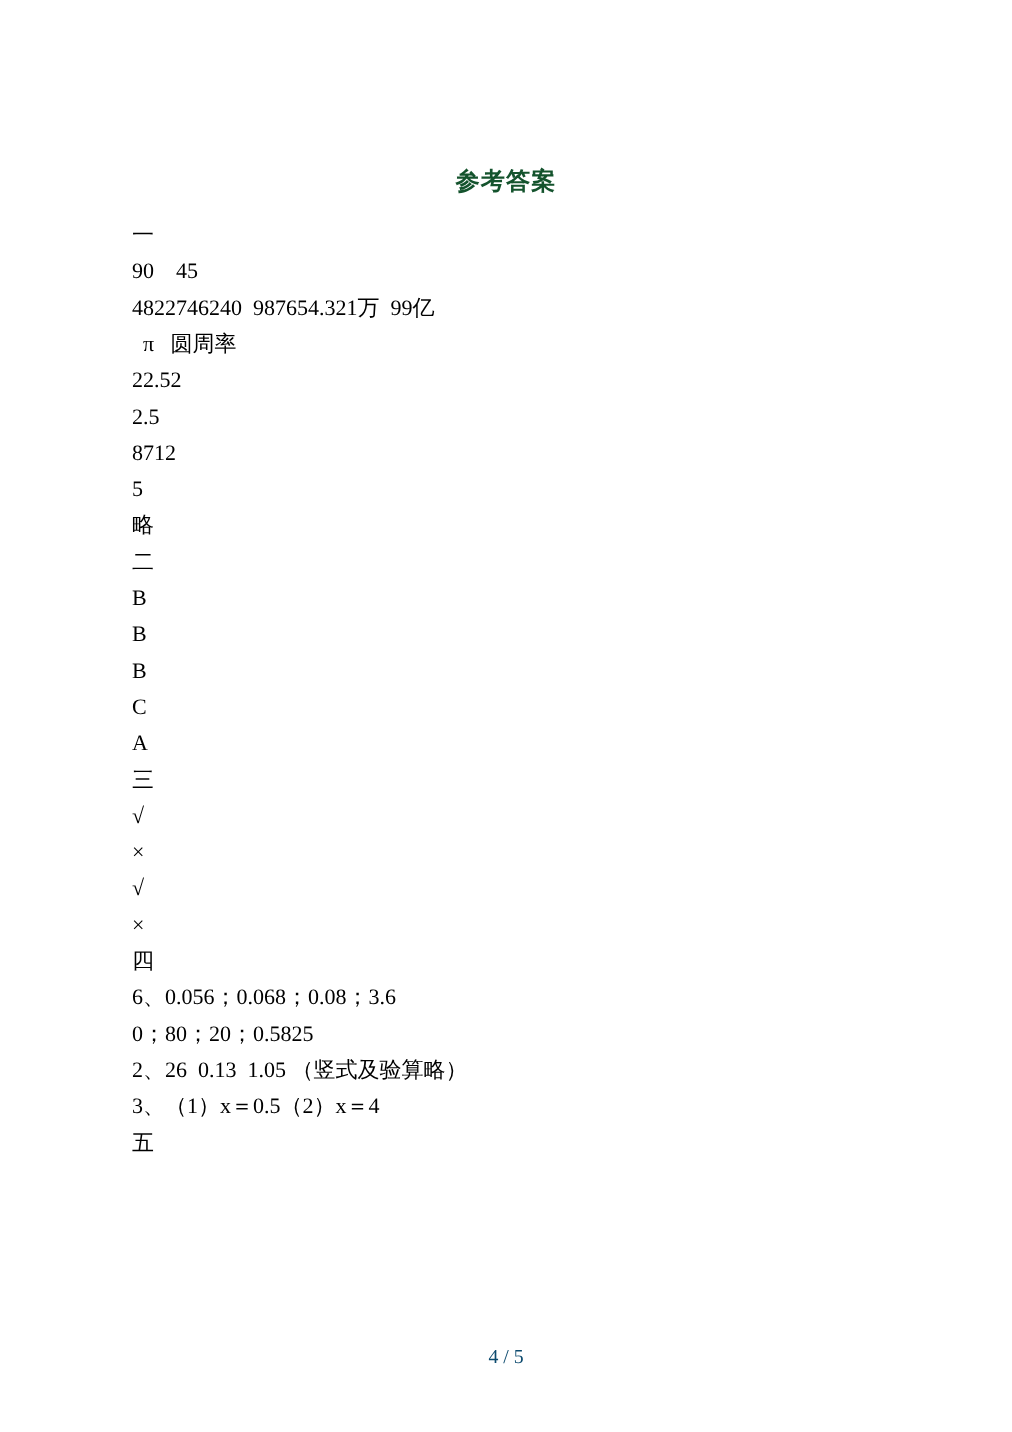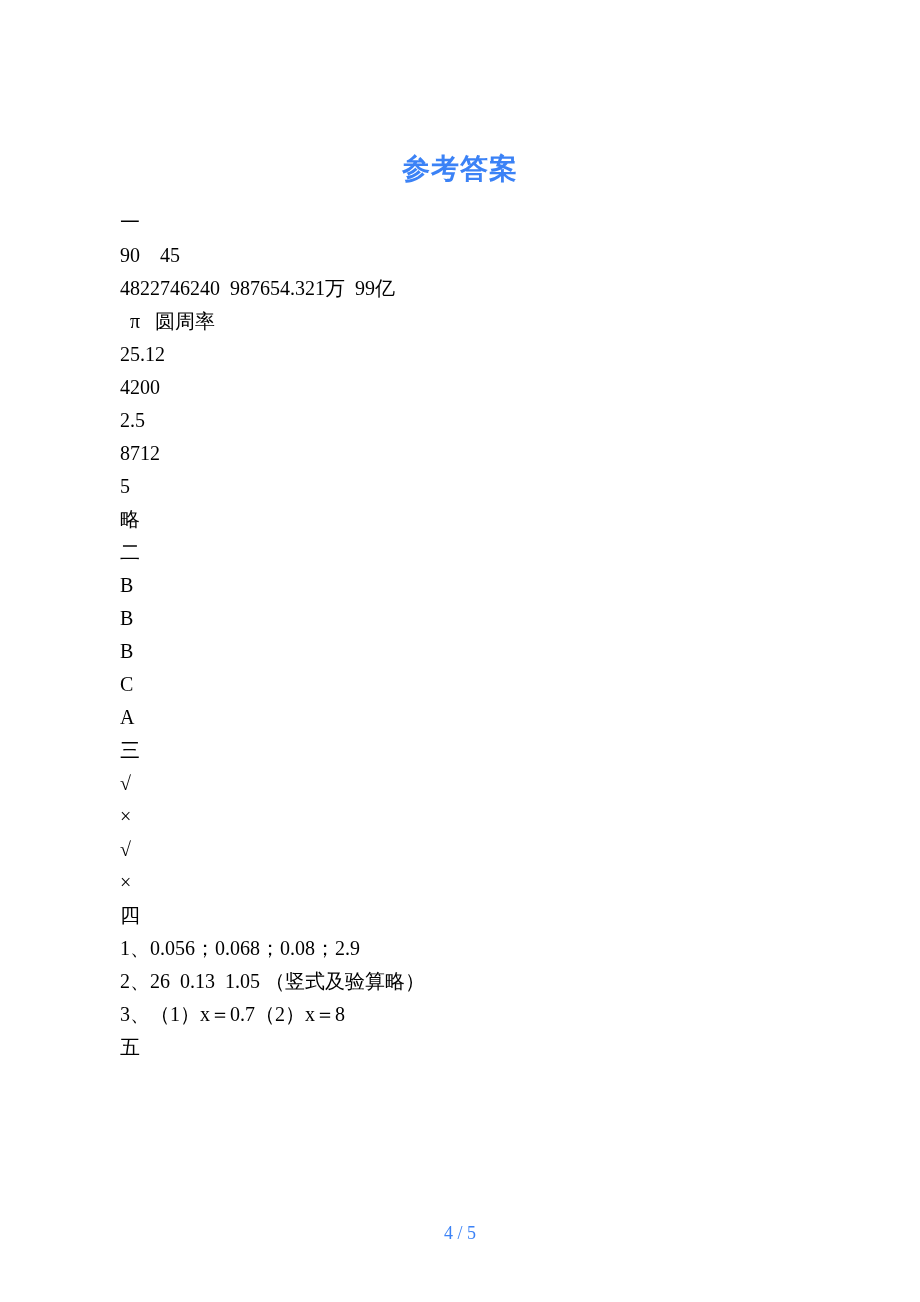--- a/index.html
+++ b/index.html
@@ -11,71 +11,71 @@
     font-family: "SimSun", "宋体", serif;
     font-size: 20px;
     color: #000;
     position: relative;
   }
   .page {
     padding: 150px 120px 0 120px;
   }
   .title {
     text-align: center;
-    color: #3b82f6;
+    color: #14532d;
     font-weight: bold;
-    font-size: 28px;
+    font-size: 22px;
     letter-spacing: 1px;
     margin-bottom: 18px;
   }
   .line {
     line-height: 1.65;
     white-space: pre;
   }
   .footer {
     position: absolute;
     bottom: 58px;
     width: 100%;
     text-align: center;
     font-size: 18px;
-    color: #3b82f6;
+    color: #0c4a6e;
     font-family: "SimSun", serif;
   }
 </style>
 </head>
 <body>
 
 <div class="page">
   <div class="title">参考答案</div>
 
   <div class="line">一</div>
   <div class="line">90    45</div>
   <div class="line">4822746240  987654.321万  99亿</div>
   <div class="line">  π   圆周率</div>
-  <div class="line">25.12</div>
-  <div class="line">4200</div>
+  <div class="line">22.52</div>
   <div class="line">2.5</div>
   <div class="line">8712</div>
   <div class="line">5</div>
   <div class="line">略</div>
 
   <div class="line">二</div>
   <div class="line">B</div>
   <div class="line">B</div>
   <div class="line">B</div>
   <div class="line">C</div>
   <div class="line">A</div>
 
   <div class="line">三</div>
   <div class="line">√</div>
   <div class="line">×</div>
   <div class="line">√</div>
   <div class="line">×</div>
 
   <div class="line">四</div>
-  <div class="line">1、0.056；0.068；0.08；2.9</div>
+  <div class="line">6、0.056；0.068；0.08；3.6</div>
+  <div class="line">0；80；20；0.5825</div>
   <div class="line">2、26  0.13  1.05 （竖式及验算略）</div>
-  <div class="line">3、（1）x＝0.7（2）x＝8</div>
+  <div class="line">3、（1）x＝0.5（2）x＝4</div>
 
   <div class="line">五</div>
 </div>
 
 <div class="footer">4 / 5</div>
 
 </body></html>

